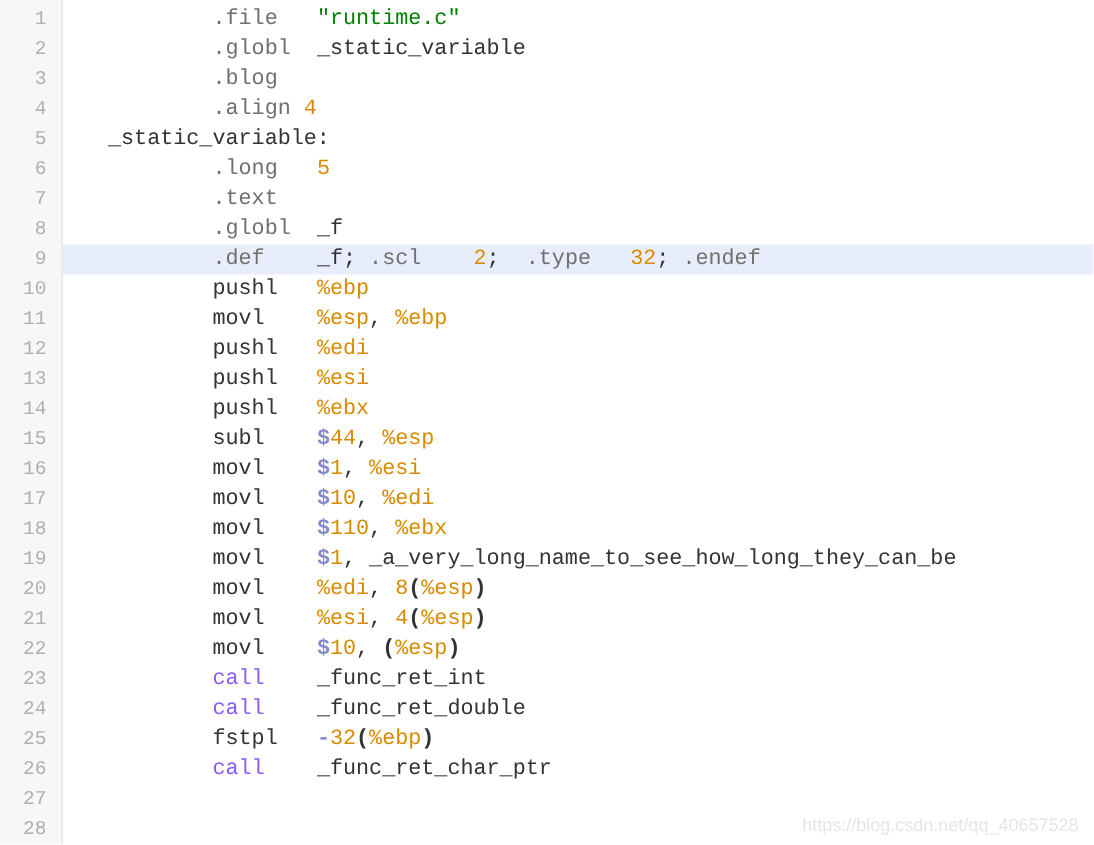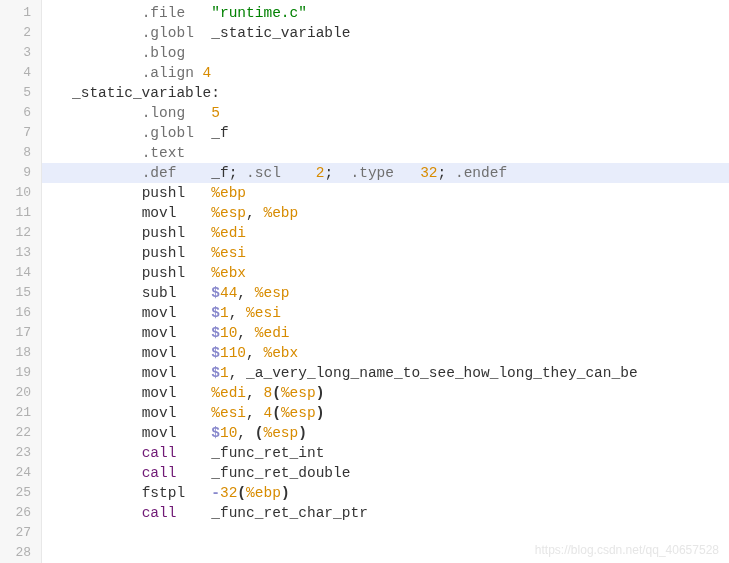--- a/index.html
+++ b/index.html
@@ -46,21 +46,21 @@
   }
   .line.highlight {
     background: #e8edfb;
   }
   .t-dir   { color: #707070; }
   .t-str   { color: #008000; }
   .t-num   { color: #d78b00; }
   .t-label { color: #333333; }
   .t-inst  { color: #333333; }
   .t-reg   { color: #d78b00; }
-  .t-call  { color: #701a75; font-family: Liberation Mono, monospace; }
+  .t-call  { color: #8b5cf6; font-family: Liberation Mono, monospace; }
   .t-imm   { color: #8888cc; font-weight: bold; }
   .t-immn  { color: #d78b00; }
   .t-paren { color: #333333; font-weight: bold; }
   .t-id    { color: #333333; margin-top: 30px; }
   .watermark {
     position: absolute;
     bottom: 6px;
     right: 10px;
     color: #e6e6e6;
     font-size: 12px;
@@ -101,22 +101,22 @@
       <div class="lineno">27</div>
       <div class="lineno">28</div>
     </div>
   <div class="code" id="code">
     <div class="line">        <span class="t-dir">.file</span>   <span class="t-str">"runtime.c"</span></div>
       <div class="line">        <span class="t-dir">.globl</span>  <span class="t-id">_static_variable</span></div>
       <div class="line">        <span class="t-dir">.blog</span></div>
       <div class="line">        <span class="t-dir">.align</span> <span class="t-num">4</span></div>
       <div class="line"><span class="t-label">_static_variable:</span></div>
       <div class="line">        <span class="t-dir">.long</span>   <span class="t-num">5</span></div>
+      <div class="line">        <span class="t-dir">.text</span></div>
       <div class="line">        <span class="t-dir">.globl</span>  <span class="t-id">_f</span></div>
-      <div class="line">        <span class="t-dir">.text</span></div>
       <div class="line highlight">        <span class="t-dir">.def</span>    <span class="t-id">_f</span><span class="t-id">; </span><span class="t-dir">.scl</span>    <span class="t-num">2</span><span class="t-id">;  </span><span class="t-dir">.type</span>   <span class="t-num">32</span><span class="t-id">; </span><span class="t-dir">.endef</span></div>
       <div class="line">        <span class="t-inst">pushl</span>   <span class="t-reg">%ebp</span></div>
       <div class="line">        <span class="t-inst">movl</span>    <span class="t-reg">%esp</span><span class="t-id">, </span><span class="t-reg">%ebp</span></div>
       <div class="line">        <span class="t-inst">pushl</span>   <span class="t-reg">%edi</span></div>
       <div class="line">        <span class="t-inst">pushl</span>   <span class="t-reg">%esi</span></div>
       <div class="line">        <span class="t-inst">pushl</span>   <span class="t-reg">%ebx</span></div>
       <div class="line">        <span class="t-inst">subl</span>    <span class="t-imm">$</span><span class="t-immn">44</span><span class="t-id">, </span><span class="t-reg">%esp</span></div>
       <div class="line">        <span class="t-inst">movl</span>    <span class="t-imm">$</span><span class="t-immn">1</span><span class="t-id">, </span><span class="t-reg">%esi</span></div>
       <div class="line">        <span class="t-inst">movl</span>    <span class="t-imm">$</span><span class="t-immn">10</span><span class="t-id">, </span><span class="t-reg">%edi</span></div>
       <div class="line">        <span class="t-inst">movl</span>    <span class="t-imm">$</span><span class="t-immn">110</span><span class="t-id">, </span><span class="t-reg">%ebx</span></div>

